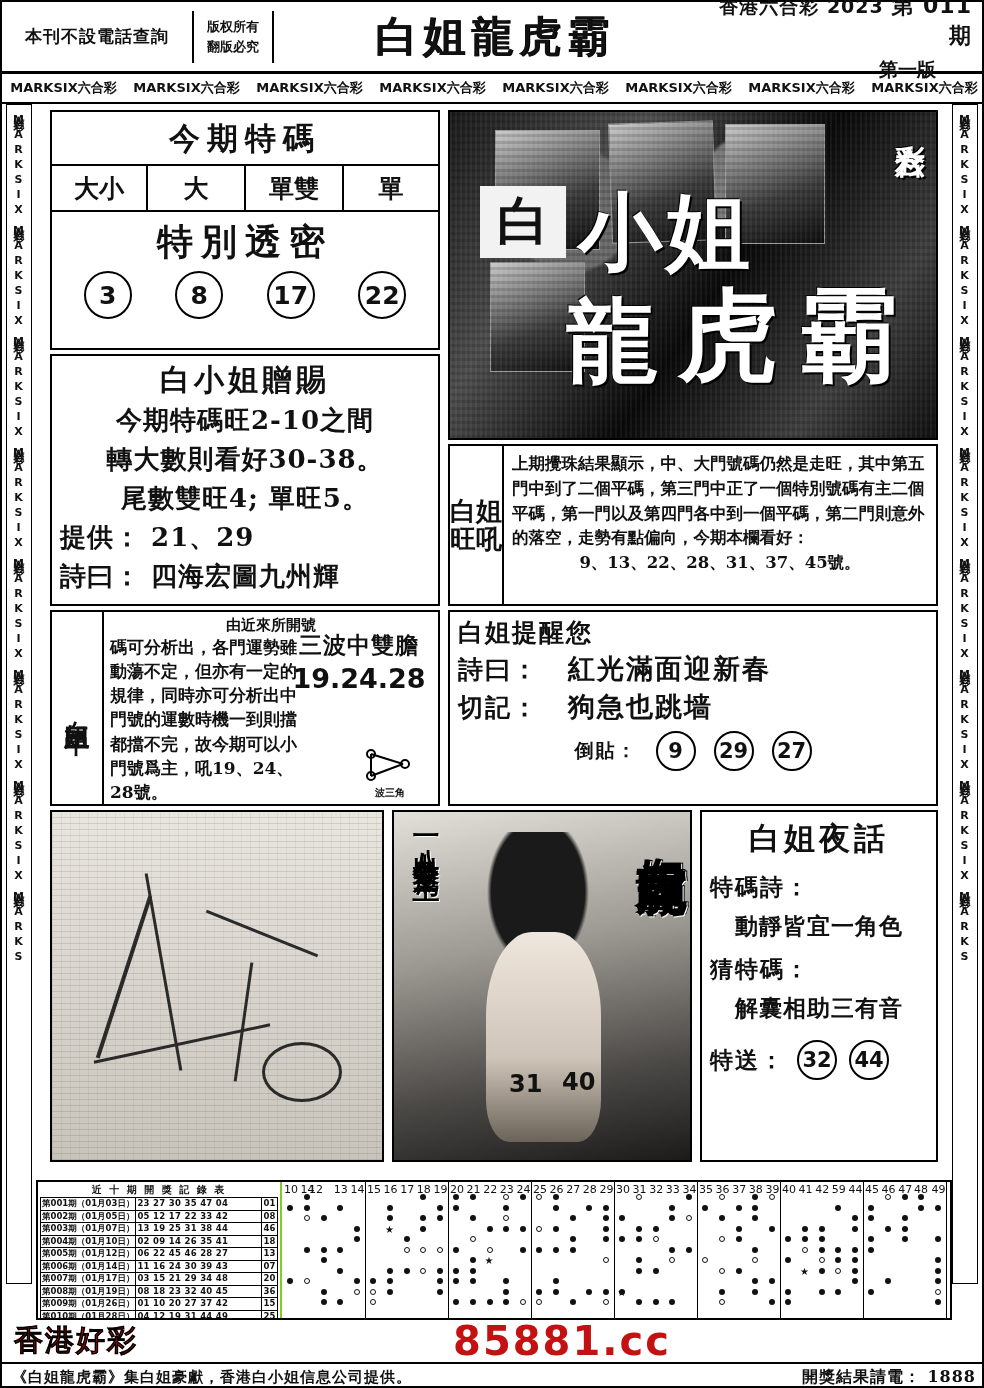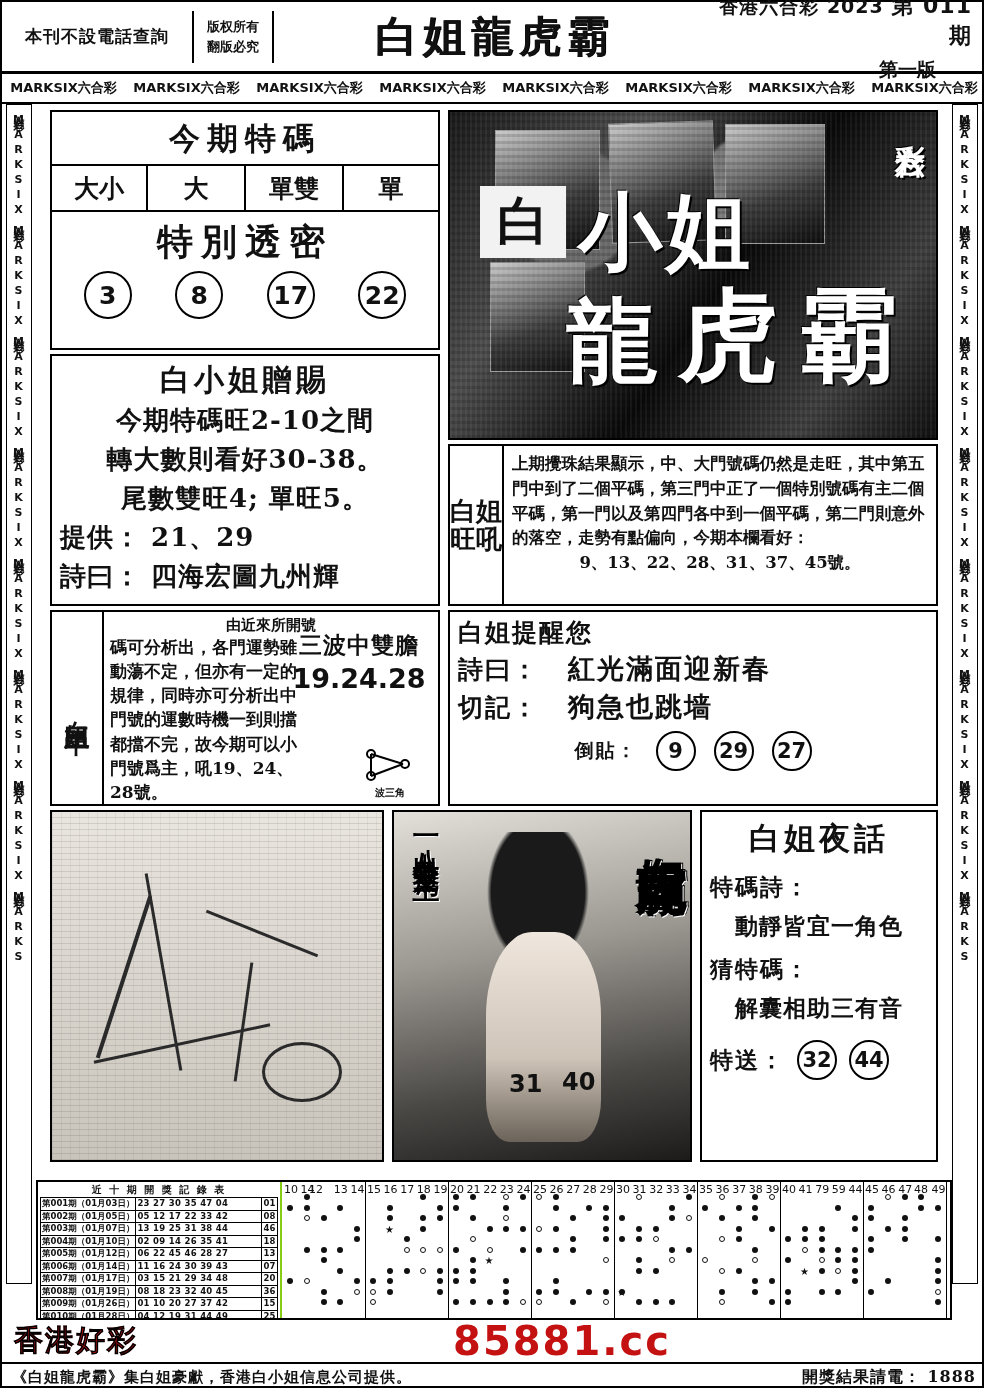--- a/index.html
+++ b/index.html
@@ -550,21 +550,21 @@
           <span style="position: absolute; left: 367.2px;">32</span>
           <span style="position: absolute; left: 383.8px;">33</span>
           <span style="position: absolute; left: 400.4px;">34</span>
           <span style="position: absolute; left: 417px;">35</span>
           <span style="position: absolute; left: 433.6px;">36</span>
           <span style="position: absolute; left: 450.2px;">37</span>
           <span style="position: absolute; left: 466.8px;">38</span>
           <span style="position: absolute; left: 483.4px;">39</span>
           <span style="position: absolute; left: 500px;">40</span>
           <span style="position: absolute; left: 516.6px;">41</span>
-          <span style="position: absolute; left: 533.2px;">79</span>
+          <span style="position: absolute; left: 533.2px;">42</span>
           <span style="position: absolute; left: 549.8px;">59</span>
           <span style="position: absolute; left: 566.4px;">44</span>
           <span style="position: absolute; left: 583px;">45</span>
           <span style="position: absolute; left: 599.6px;">46</span>
           <span style="position: absolute; left: 616.2px;">47</span>
           <span style="position: absolute; left: 632px;">48</span>
           <span style="position: absolute; left: 649.4px;">49</span>
         </div>
       <div class="dotgrid" id="dot-grid">
           <div class="dotcol" style="left: 83px;"></div>

